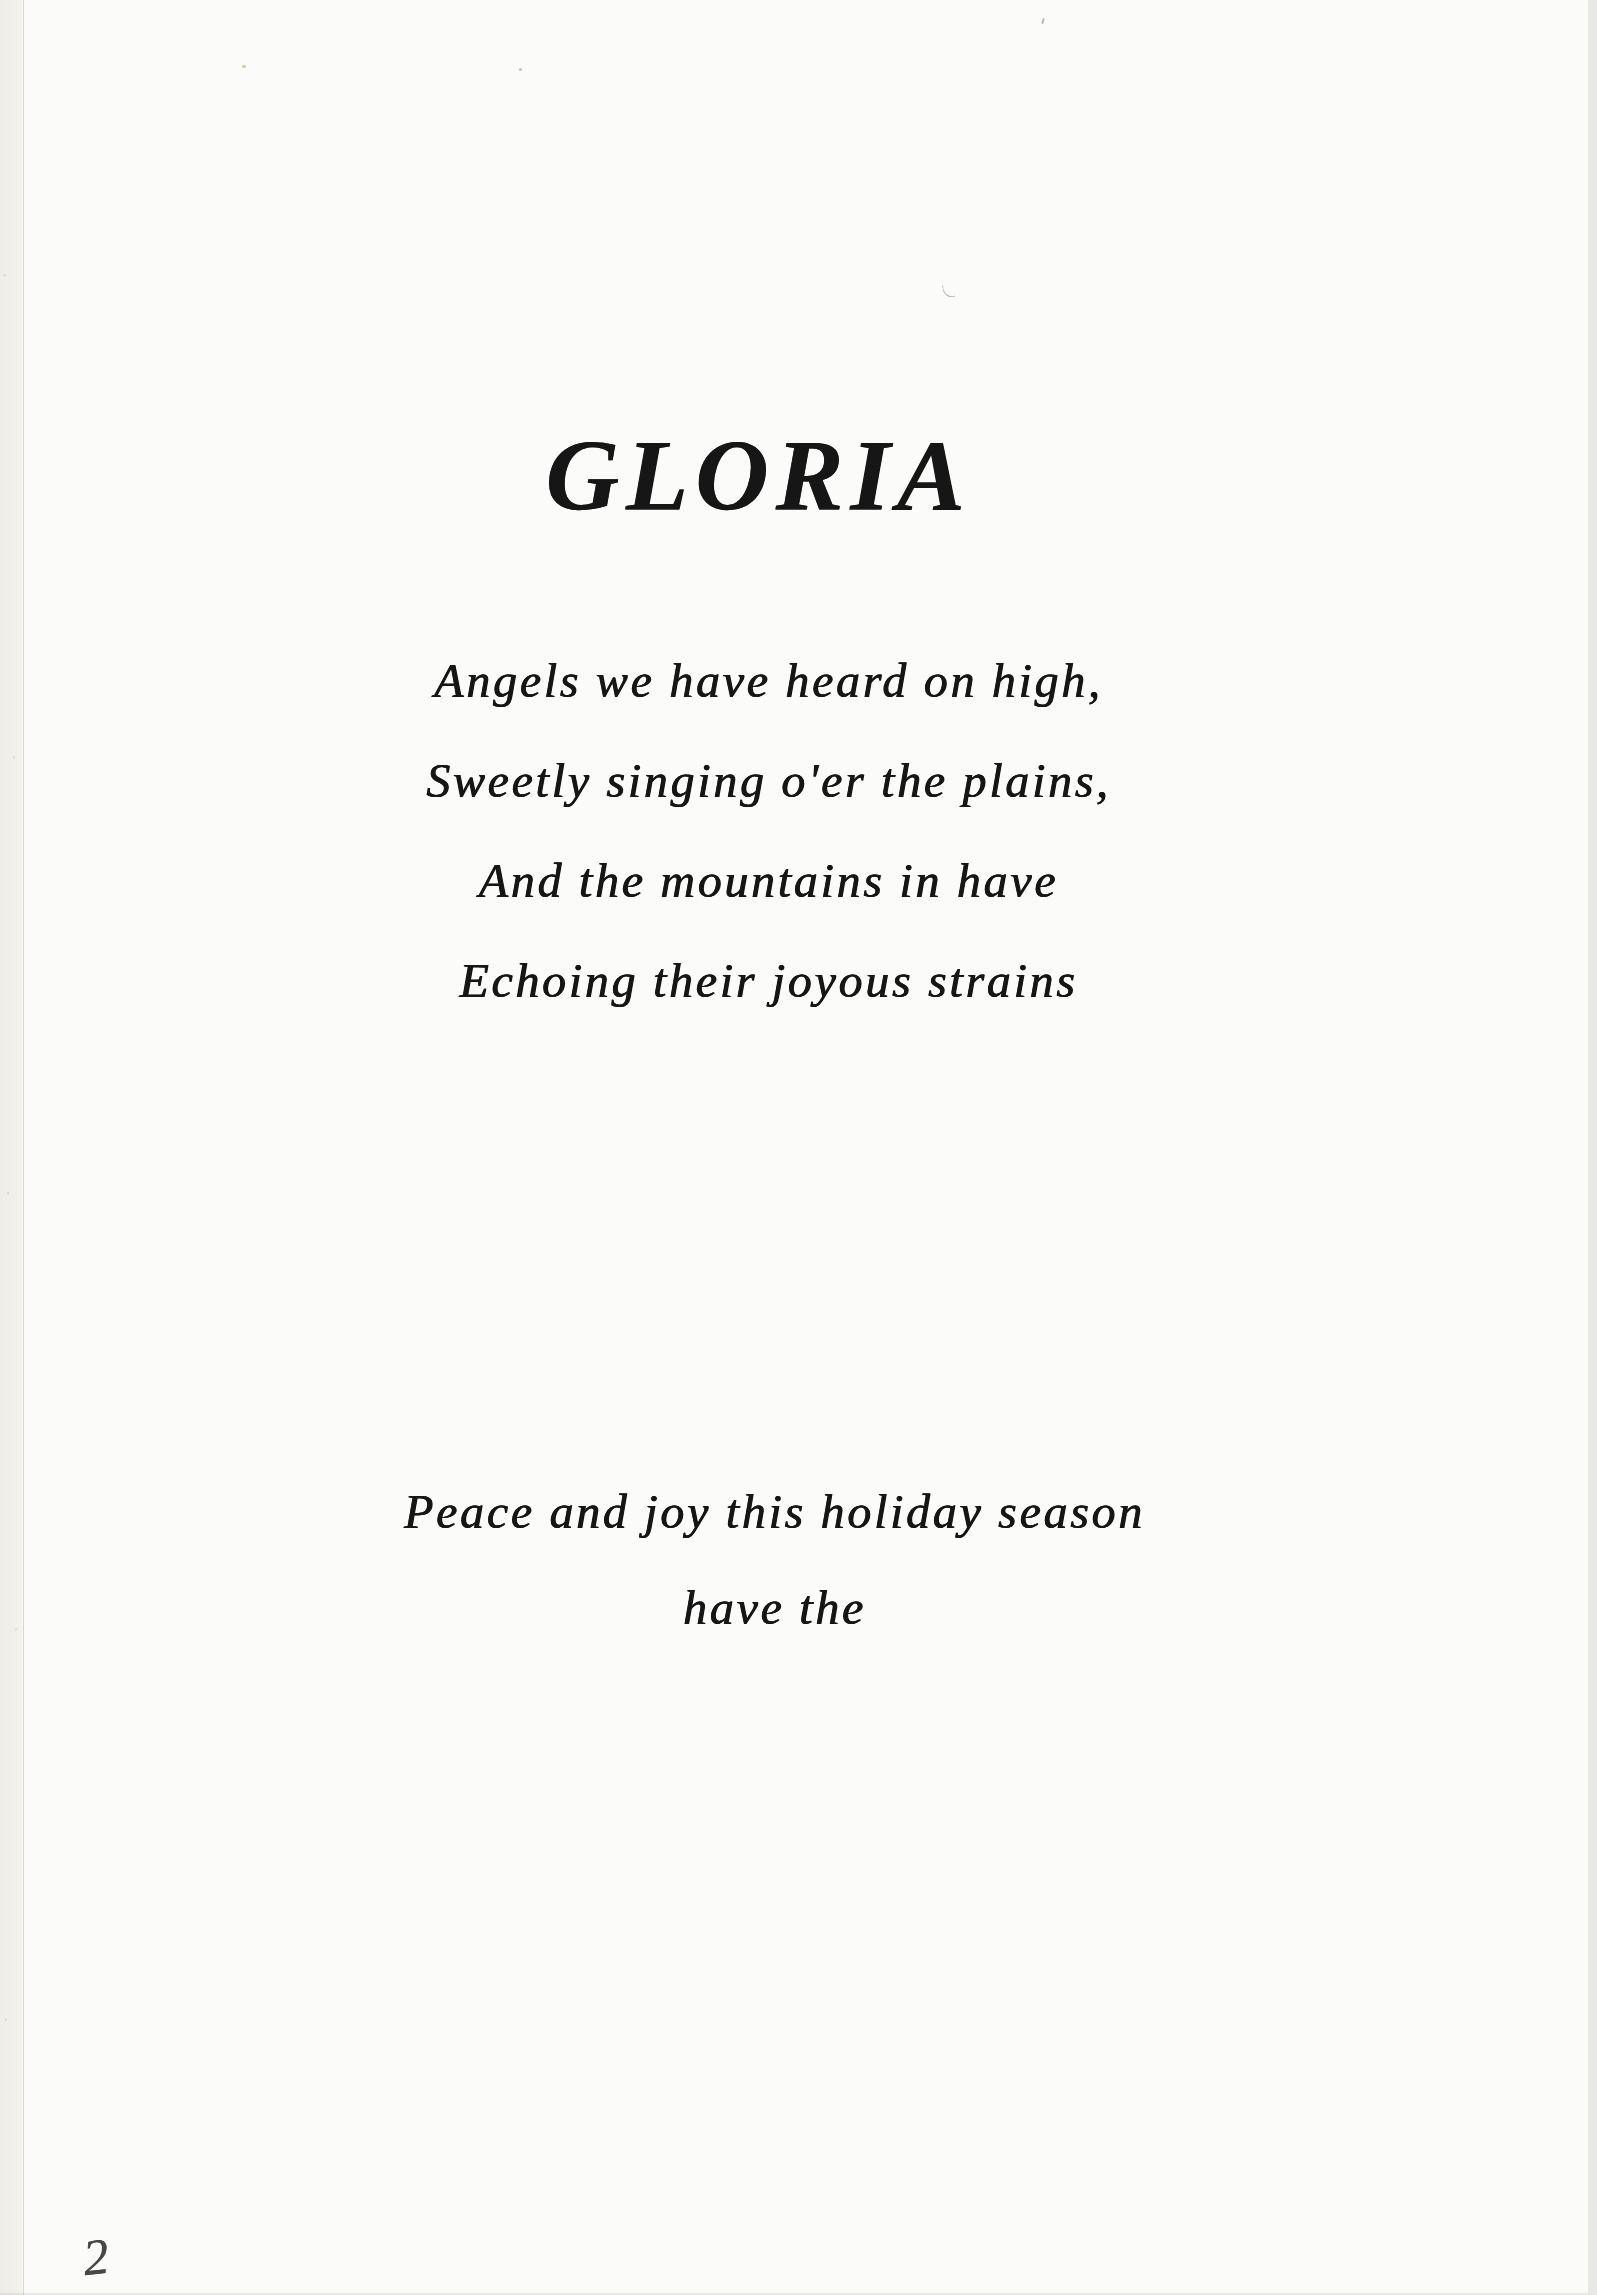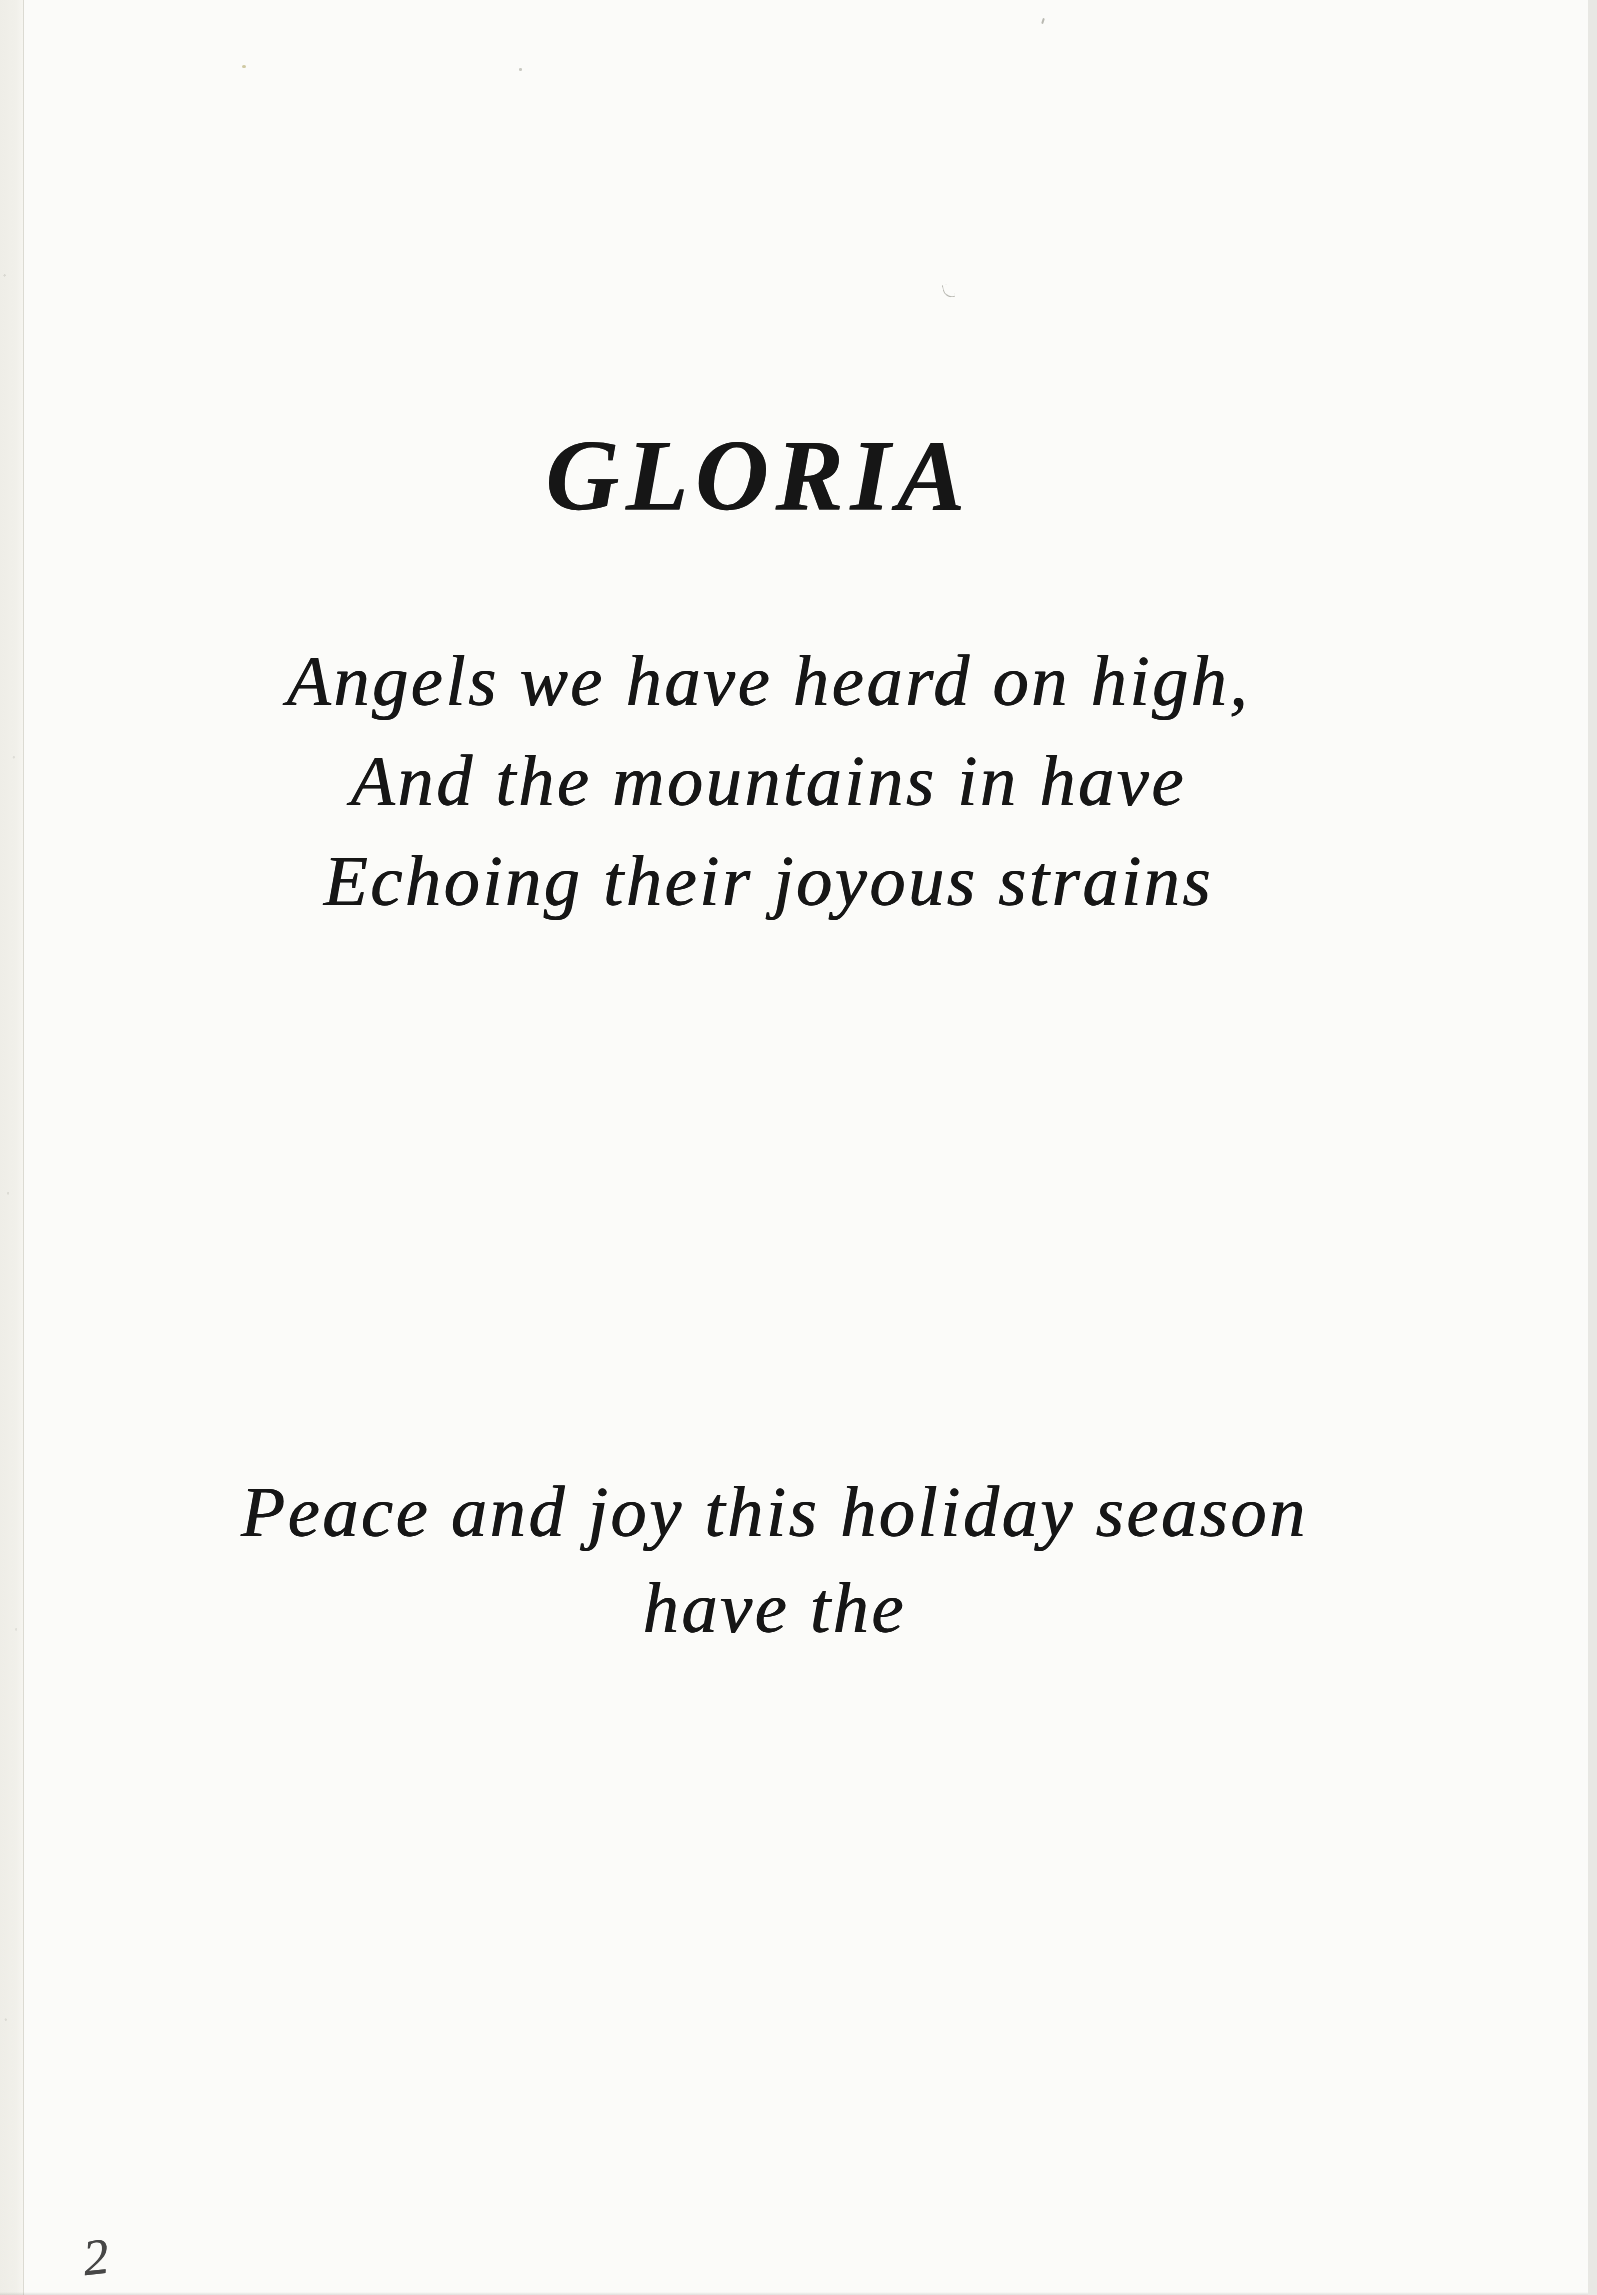--- a/index.html
+++ b/index.html
@@ -70,21 +70,21 @@
   }
   .message-block {
     position: absolute;
     left: 6px; top: 1464px;
     width: 100%;
   }
   .verse-block .line,
   .message-block .line {
     font-style: italic;
     font-weight: 400;
-    font-size: 72px;
+    font-size: 48px;
     letter-spacing: 2.7px;
     line-height: 100px;
     white-space: nowrap;
     text-shadow: 0.5px 0 0 currentColor, -0.3px 0 0 currentColor;
     padding-left: 20px;
   }
   .message-block .line { line-height: 96px; }
 
   .page-number {
     position: absolute;
@@ -123,20 +123,21 @@
 <div class="page">
 
   <div class="scan-edge-left"></div>
 
   <div class="content">
 
     <h1 class="title">GLORIA</h1>
 
     <div class="verse-block">
       <div class="line">Angels we have heard on high,</div>
+      <div class="line">Sweetly singing o'er the plains,</div>
       <div class="line">And the mountains in have</div>
       <div class="line">Echoing their joyous strains</div>
     </div>
 
     <div class="message-block">
       <div class="line">Peace and joy this holiday season</div>
       <div class="line">have the</div>
     </div>
 
   </div>

